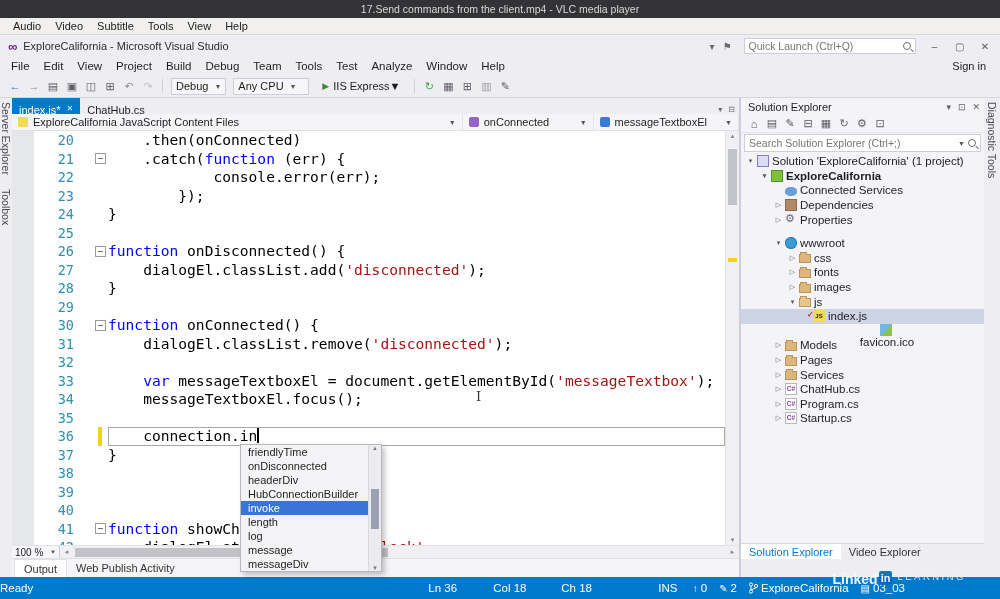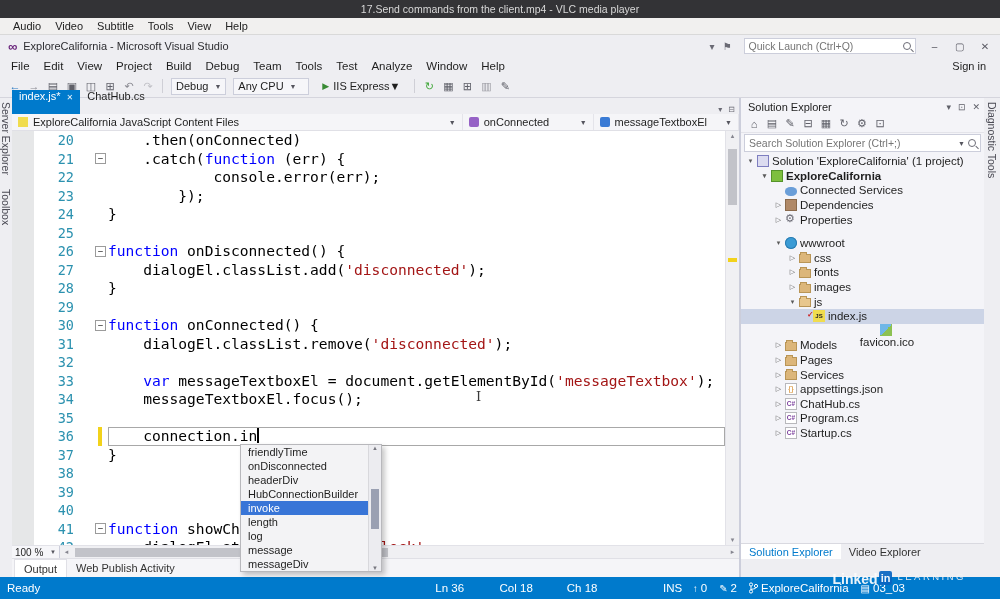--- a/index.html
+++ b/index.html
@@ -35,21 +35,21 @@
   .play{color:#388a34;font-size:9px;margin-right:4px}
 
   
   .main{flex:1;display:flex;min-height:0}
   .side-strip{width:12px;background:#eeeef2;flex:none;display:flex;flex-direction:column;align-items:center;padding-top:4px;gap:14px}
   .side-strip.right{width:16px}
   .vtab{writing-mode:vertical-rl;font-size:10.5px;color:#4b4b55;white-space:nowrap}
 
   .center{flex:1;display:flex;flex-direction:column;min-width:0;position:relative;background:#fff;border-right:1px solid #cccedb}
   .tabstrip{height:16px;background:#eeeef2;display:flex;flex:none;align-items:flex-end}
-  .etab{height:16px;display:flex;align-items:flex-end;padding:12px 7px;font-size:11px;color:#1e1e1e}
+  .etab{height:16px;display:flex;align-items:flex-start;padding:6px 7px;font-size:11px;color:#1e1e1e}
   .etab.active{background:#007acc;color:#fff}
   .etab .x{font-size:8px;margin-left:6px;opacity:.9}
   .tabstrip-right{margin-left:auto;display:flex;align-items:center;padding-right:4px;gap:6px;color:#6a6a74;font-size:8px}
   .breadcrumb{height:17px;background:#f5f5f8;border-bottom:1px solid #e0e0e6;display:flex;flex:none}
   .bc-seg{display:flex;align-items:center;font-size:11px;color:#1e1e1e;border-right:1px solid #e4e4ea;padding:0 6px;overflow:hidden;white-space:nowrap}
   .bc-seg .car{margin-left:auto;font-size:7px;color:#55555e;padding-left:8px}
   .bc-ic{width:10px;height:10px;margin-right:5px;flex:none}
   .bc-ic.js-file-icon{background:#f0dc4e;color:#222;font-size:6px;font-weight:bold;text-align:center;line-height:10px}
   .bc-ic.method-icon{background:#9662c6;border-radius:2px}
   .bc-ic.field-icon{background:#3a7bd5;border-radius:2px}
@@ -132,21 +132,21 @@
   .ti-cs-file{background:#fff;border:1px solid #b8b8bc;color:#7b3f9d;font-size:6.5px;font-weight:bold;line-height:10px;text-align:center}
   .ti-cs-file::after{content:"C#"}
   .st-mod{position:absolute;left:-6px;top:-1px;color:#c22;font-size:8px;font-weight:bold}
   .se-bottom{height:16px;display:flex;flex:none;background:#eeeef2;border-top:1px solid #d9d9e0}
   .sbt{padding:0 8px;font-size:11px;display:flex;align-items:center;color:#333}
   .sbt.active{background:#fff;color:#007acc}
   .se-filler{height:18px;background:#eeeef2;flex:none}
 
   
   .statusbar{height:22px;background:#007acc;color:#fff;display:flex;align-items:center;font-size:11.5px;flex:none}
-  .sb-ready{margin-left:7px}
+  .sb-ready{margin-left:0}
   .sb-ln{margin-left:395px;width:65px}
   .sb-col{width:68px}
   .sb-ch{width:60px}
   .sb-ins{margin-left:37px;width:30px}
   .sb-right{margin-left:auto;margin-right:95px;display:flex;align-items:center;gap:12px}
   .sb-ic{font-size:10px;margin-right:3px}
   .sb-group{display:flex;align-items:center}
 
   
   .wm{position:absolute;right:34px;bottom:12px;z-index:50;display:flex;align-items:flex-start;opacity:.92}
@@ -445,25 +445,20 @@
             <span class="ti ti-folder"></span>
             <span class="lbl">Pages</span>
           </div>
           <div class="tr" style="padding-left: 32px;">
             <span class="arr">▷</span>
             <span class="ti ti-folder"></span>
             <span class="lbl">Services</span>
           </div>
           <div class="tr" style="padding-left: 32px;">
             <span class="arr">▷</span>
-            <span class="ti ti-json-file"></span>
-            <span class="lbl">appsettings.json</span>
-          </div>
-          <div class="tr" style="padding-left: 32px;">
-            <span class="arr">▷</span>
             <span class="ti ti-cs-file"></span>
             <span class="lbl">ChatHub.cs</span>
           </div>
           <div class="tr" style="padding-left: 32px;">
             <span class="arr">▷</span>
             <span class="ti ti-cs-file"></span>
             <span class="lbl">Program.cs</span>
           </div>
           <div class="tr" style="padding-left: 32px;">
             <span class="arr">▷</span>

